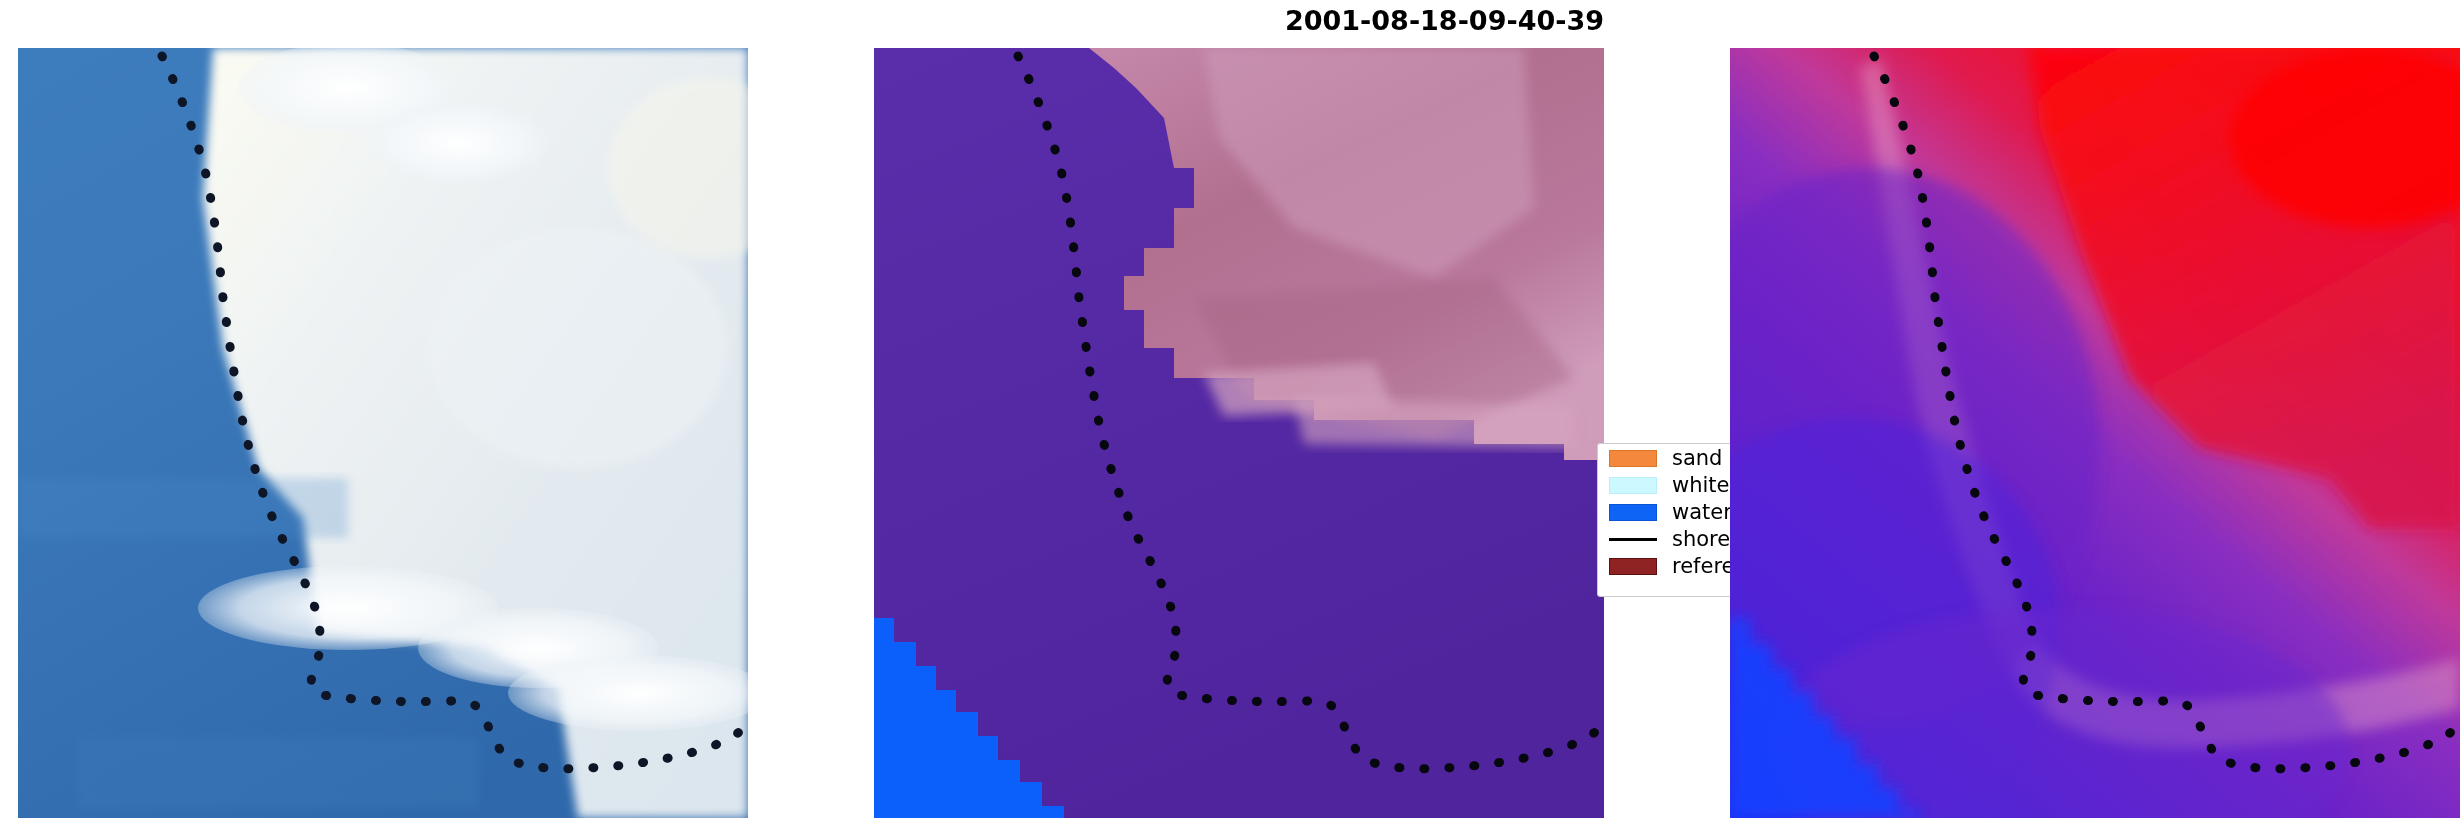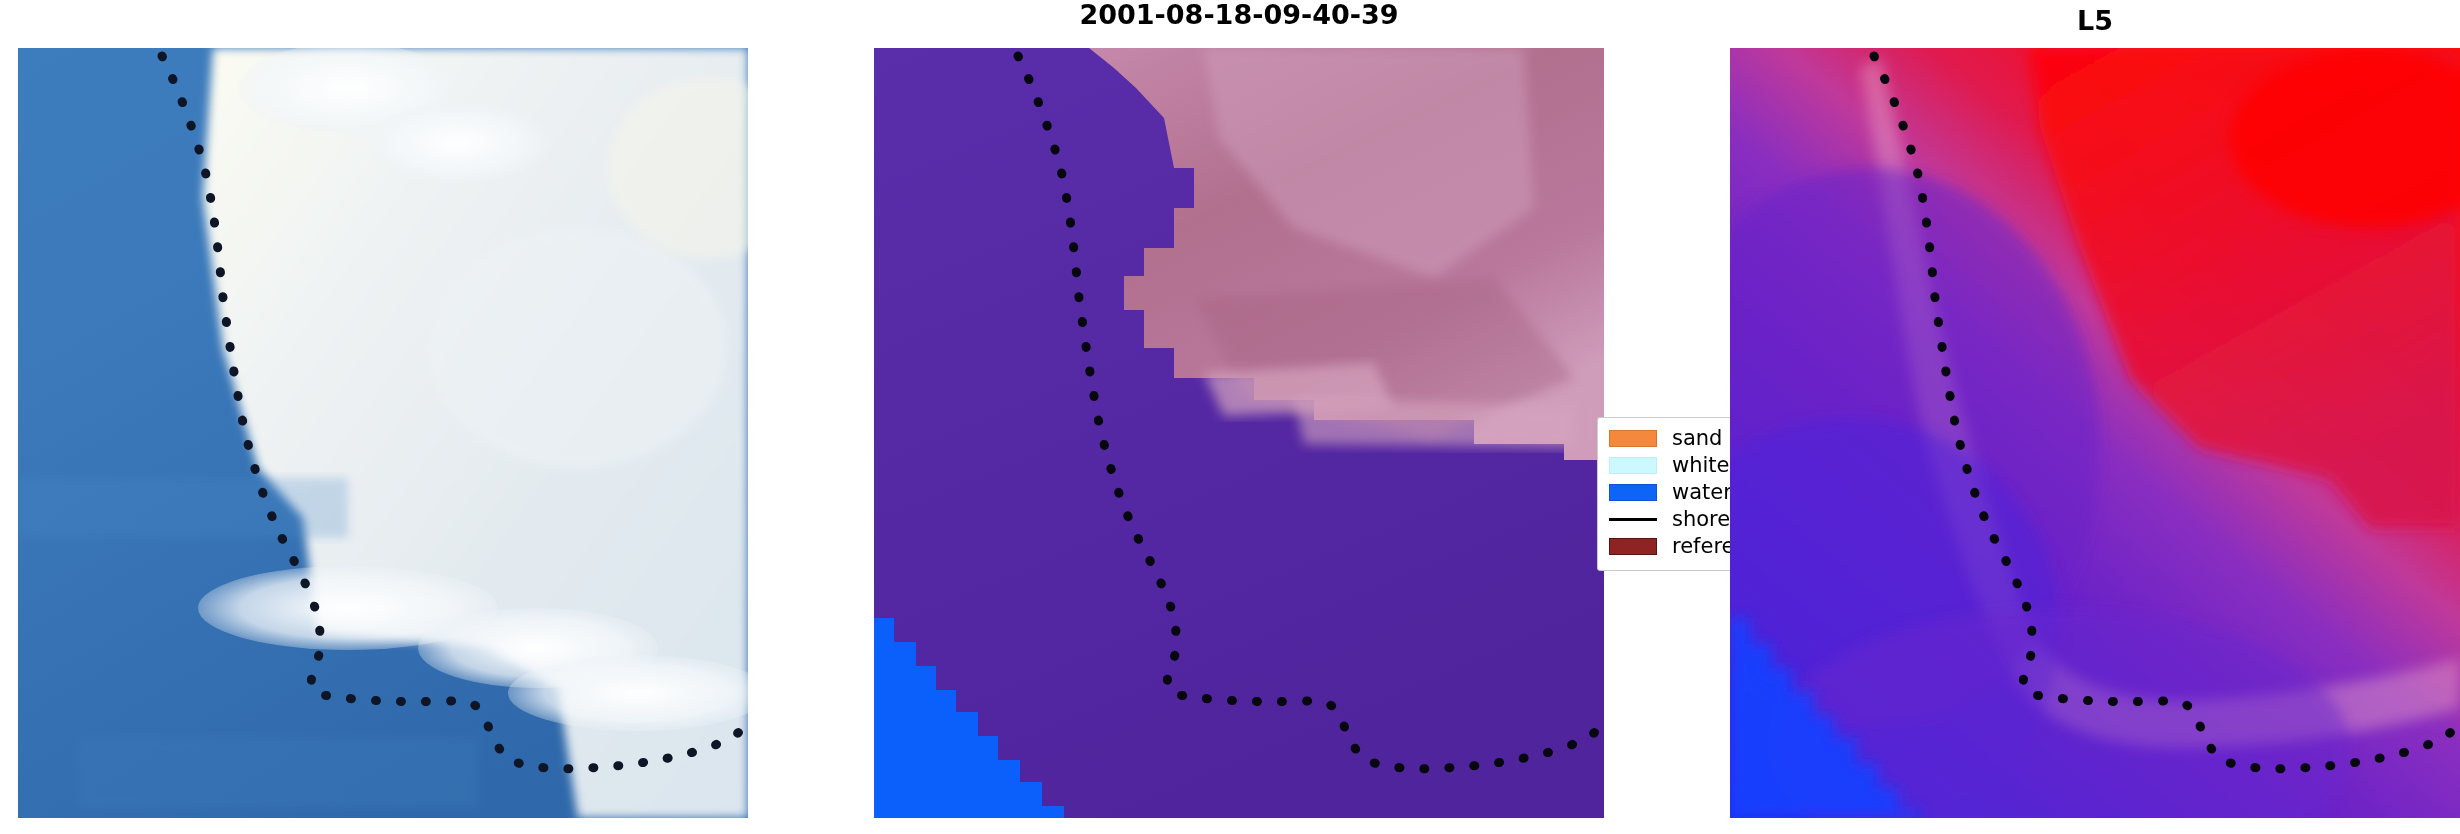--- a/index.html
+++ b/index.html
@@ -39,28 +39,28 @@
   }
   .panel-img {
     display: block;
     width: 730px;
     height: 770px;
   }
   
   .legend-box {
     position: absolute;
     left: 1597px;
-    top: 417px;
+    top: 443px;
     width: 186px;
     height: 154px;
     background: #ffffff;
     border: 1px solid #cccccc;
     border-radius: 3px;
     box-sizing: border-box;
-    padding: 7px 0 0 0;
+    padding: 1px 0 0 0;
     z-index: 5;
   }
   .legend-row {
     display: flex;
     align-items: center;
     height: 27px;
     padding-left: 11px;
   }
   .legend-swatch {
     width: 48px;
@@ -142,21 +142,21 @@
       <path d="M 144,8 C 160,40 175,80 186,118 C 196,160 200,200 205,250
                C 212,300 218,340 226,380 C 238,430 252,470 272,505
                C 290,540 300,560 302,585 C 304,600 300,612 296,620
                C 292,632 292,640 300,646 C 330,652 380,655 430,653
                C 455,652 462,658 468,672 C 474,690 480,702 492,712
                C 510,720 540,722 570,720 C 610,718 650,712 690,700
                C 710,692 722,684 730,678" fill="none" stroke="#0d1526" stroke-width="9" stroke-linecap="round" stroke-dasharray="1 24"></path>
     </svg>
   </div>
 
-  <div class="panel-title" style="left:874px; top:0;">2001-08-18-09-40-39</div>
+  <div class="panel-title" style="left:874px; top:6px;text-align:right;">2001-08-18-09-40-39</div>
 
   <div class="panel panel-2" style="left:874px; top:48px; width:730px; height:770px;">
     <svg class="panel-img" viewBox="0 0 730 770" preserveAspectRatio="none">
       <defs>
         <linearGradient id="p2pur" x1="0" y1="0" x2="0.4" y2="1">
           <stop offset="0%" stop-color="#5a2daa"></stop>
           <stop offset="50%" stop-color="#5529a4"></stop>
           <stop offset="100%" stop-color="#50249d"></stop>
         </linearGradient>
         <linearGradient id="p2pink" x1="0" y1="0" x2="0.6" y2="1">
@@ -212,21 +212,20 @@
     <div class="legend-row">
       <span class="legend-line"></span>
       <span class="legend-label">shoreline</span>
     </div>
     <div class="legend-row">
       <span class="legend-swatch" style="background:#8f2222; border:1px solid #5c1010;"></span>
       <span class="legend-label">reference shoreline</span>
     </div>
   </div>
 
-  <div class="panel-title" style="left:1730px; top:6px; z-index:10;">L5</div>
 
   <div class="panel panel-3" style="left:1730px; top:48px; width:730px; height:770px;">
     <svg class="panel-img" viewBox="0 0 730 770" preserveAspectRatio="none">
       <defs>
         <linearGradient id="p3base" x1="0.05" y1="1" x2="0.85" y2="0">
           <stop offset="0%" stop-color="#2030f2"></stop>
           <stop offset="18%" stop-color="#4423d8"></stop>
           <stop offset="38%" stop-color="#6a22c8"></stop>
           <stop offset="52%" stop-color="#8a2ec0"></stop>
           <stop offset="62%" stop-color="#c0399a"></stop>

